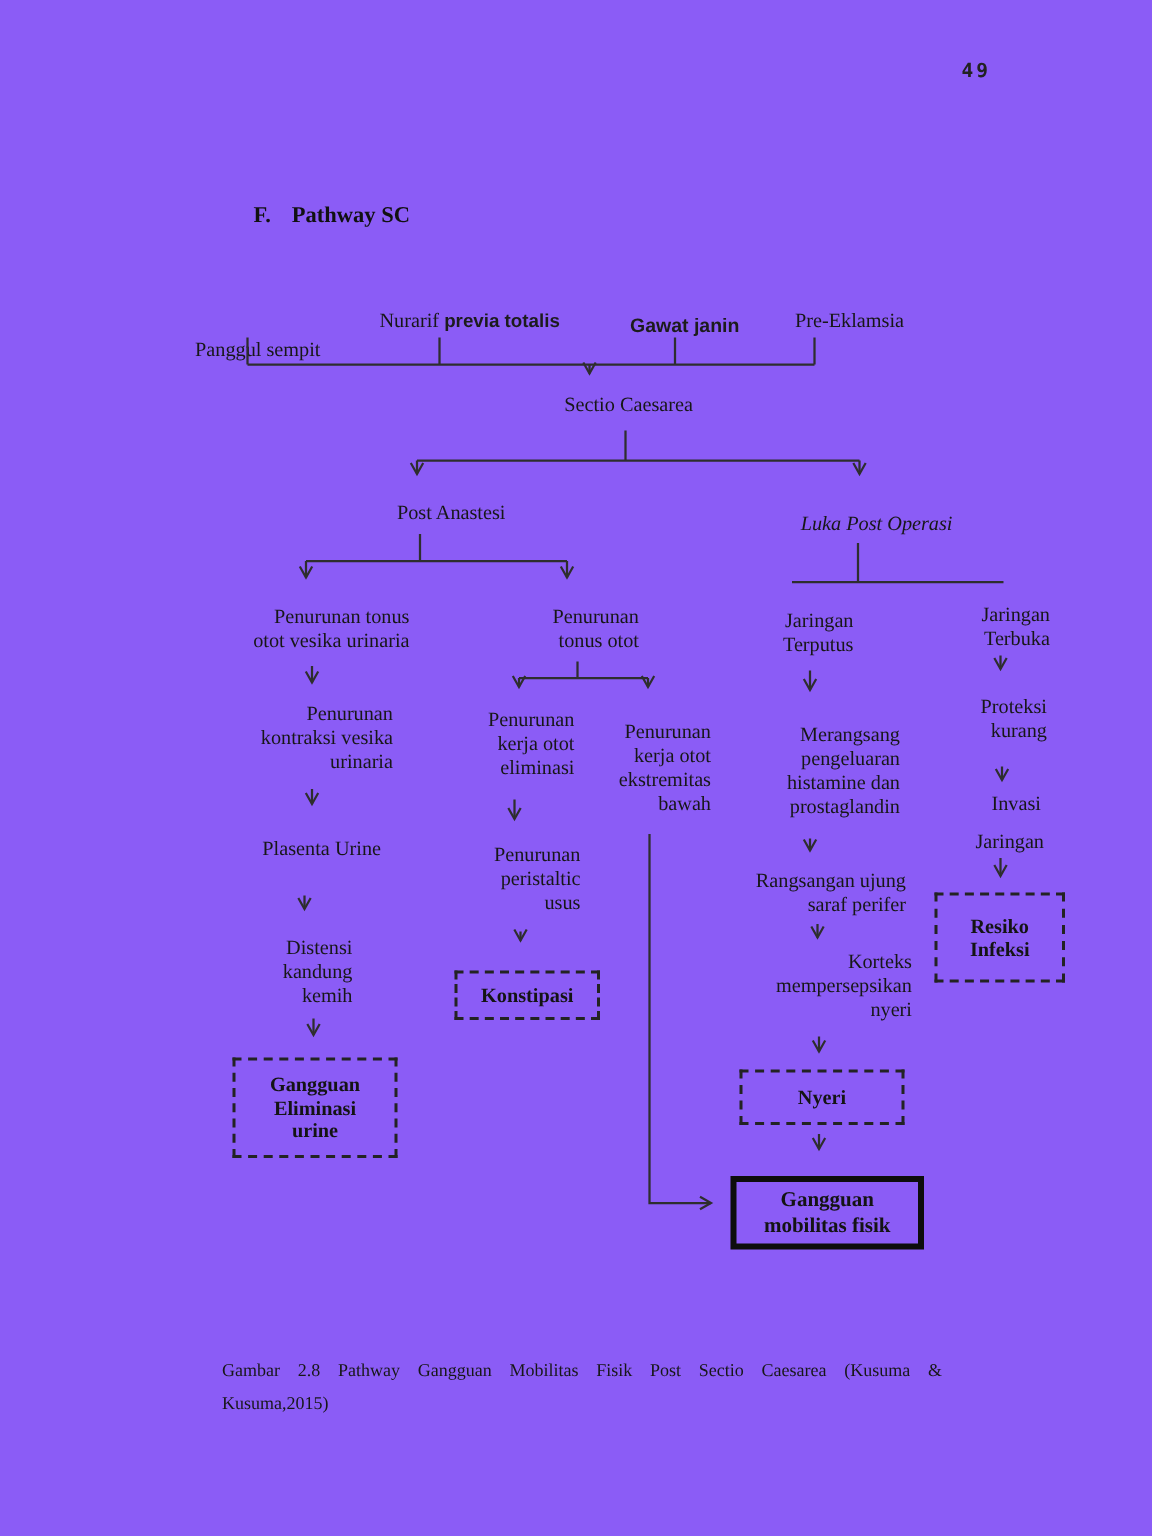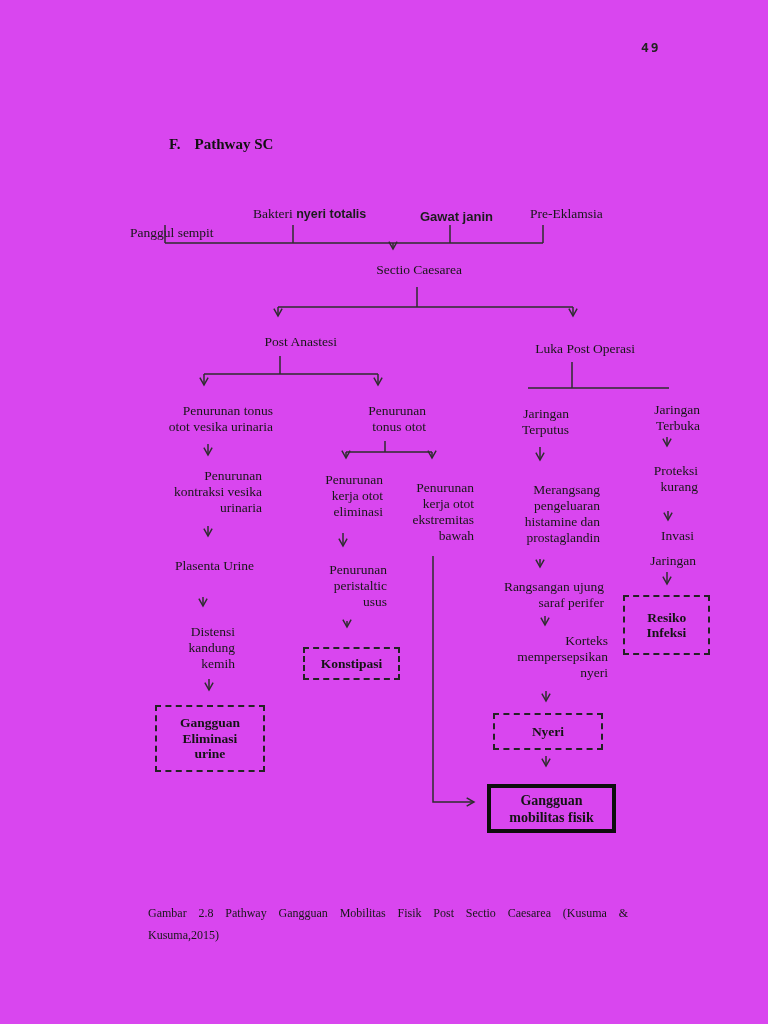--- a/index.html
+++ b/index.html
@@ -1,19 +1,19 @@
 <!DOCTYPE html>
 <html><head>
 <meta charset="utf-8">
 <style>
   html,body{margin:0;padding:0;background:#ffffff;}
   .page{
     position:relative;
     width:768px;height:1024px;
-    background:#d946ef;
+    background:#8b5cf6;
     font-family:"Liberation Serif", serif;
     color:#171717;
     overflow:hidden;
   }
   .pageno{
     position:absolute;left:641px;top:40px;
     font-family:"DejaVu Sans Mono", monospace;
     font-size:13px;font-weight:bold;letter-spacing:2px;color:#222;
   }
   .heading{
@@ -59,21 +59,21 @@
 
 <div class="page">
 
   <div class="pageno">49</div>
 
   <div class="heading">
     <span class="hprefix">F.</span><span>Pathway SC</span>
   </div>
 
   <div class="cause" style="left:130px;margin-top:19px;">Panggul sempit</div>
-  <div class="cause" style="left:253px;"><span>Bakteri</span> <span class="sans">nyeri totalis</span></div>
+  <div class="cause" style="left:253px;"><span>Nurarif</span> <span class="sans">previa totalis</span></div>
   <div class="cause sans" style="left:420px;top:209px;font-size:13px;">Gawat janin</div>
   <div class="cause" style="left:530px;">Pre-Eklamsia</div>
 
   <svg class="wires" width="768" height="1024" viewBox="0 0 768 1024">
     <defs>
       <marker id="arr" viewBox="0 0 12 12" refX="10" refY="6" markerWidth="11" markerHeight="11" markerUnits="userSpaceOnUse" orient="auto">
         <path d="M2,1.5 L10,6 L2,10.5" fill="none" stroke="#2e2e2e" stroke-width="1.6"></path>
       </marker>
     </defs>
     <g stroke="#2e2e2e" stroke-width="1.5" fill="none">
@@ -103,21 +103,21 @@
       <path marker-end="url(#arr)" d="M667,437 V446"></path>
       <path marker-end="url(#arr)" d="M668,511 V520"></path>
       <path marker-end="url(#arr)" d="M667,572 V584"></path>
 
       <path marker-end="url(#arr)" d="M433,556 V802 H474"></path>
     </g>
   </svg>
 
   <div class="node" style="left:350px;top:262px;width:112px;">Sectio Caesarea</div>
   <div class="node" style="left:227px;top:334px;width:110px;">Post Anastesi</div>
-  <div class="node" style="left:503px;top:341px;width:132px;">Luka Post Operasi</div>
+  <div class="node" style="left:503px;top:341px;width:132px;font-style:italic;">Luka Post Operasi</div>
 
   <div class="node" style="left:149px;top:403px;width:124px;">Penurunan tonus
 otot vesika urinaria</div>
   <div class="node" style="left:154px;top:468px;width:108px;">Penurunan
 kontraksi vesika
 urinaria</div>
   <div class="node" style="left:154px;top:558px;width:100px;">Plasenta Urine</div>
   <div class="node" style="left:171px;top:624px;width:64px;">Distensi
 kandung
 kemih</div>
@@ -153,21 +153,21 @@
   <div class="box" style="left:493px;top:713px;width:110px;height:37px;"><span>Nyeri</span></div>
   <div class="box solid" style="left:487px;top:784px;width:129px;height:49px;"><span>Gangguan
 mobilitas fisik</span></div>
 
   <div class="node" style="left:636px;top:402px;width:64px;">Jaringan
 Terbuka</div>
   <div class="node" style="left:638px;top:463px;width:60px;">Proteksi
 kurang</div>
   <div class="node" style="left:642px;top:528px;width:52px;">Invasi</div>
   <div class="node" style="left:640px;top:553px;width:56px;">Jaringan</div>
-  <div class="box" style="left:623px;top:595px;width:87px;height:60px;text-align:right;"><span>Resiko
+  <div class="box" style="left:623px;top:595px;width:87px;height:60px;"><span>Resiko
 Infeksi</span></div>
 
   <div class="caption">
     <div class="jline">Gambar 2.8 Pathway Gangguan Mobilitas Fisik Post Sectio Caesarea (Kusuma &amp;</div>
     <div class="nline">Kusuma,2015)</div>
   </div>
 
 </div>
 
 </body></html>

